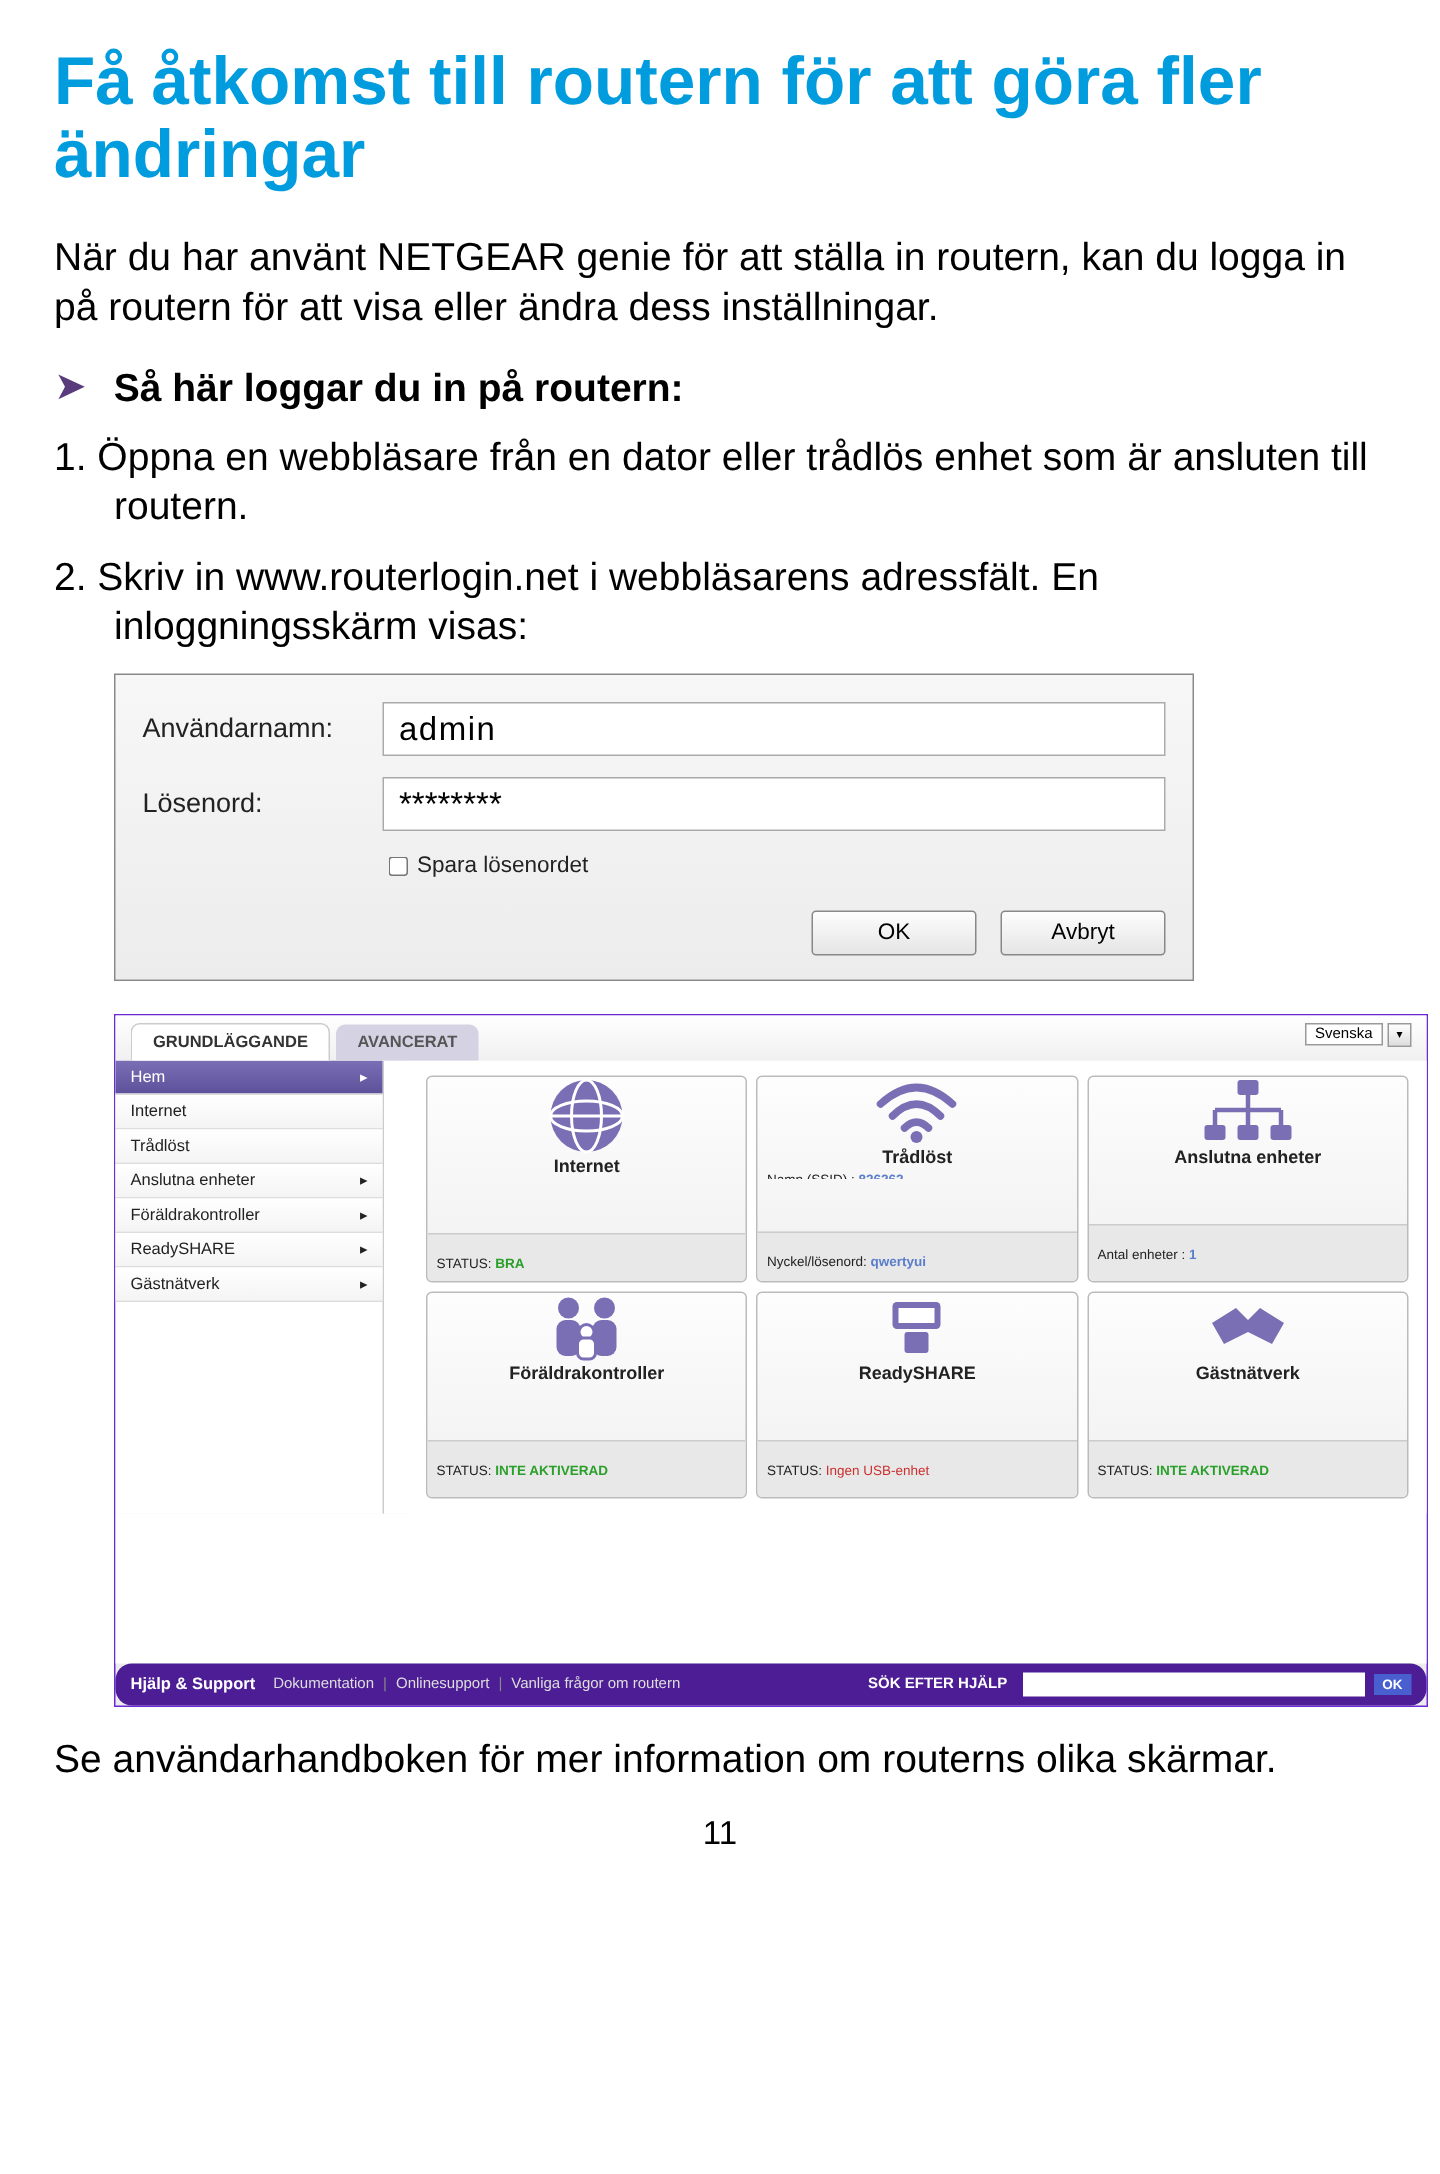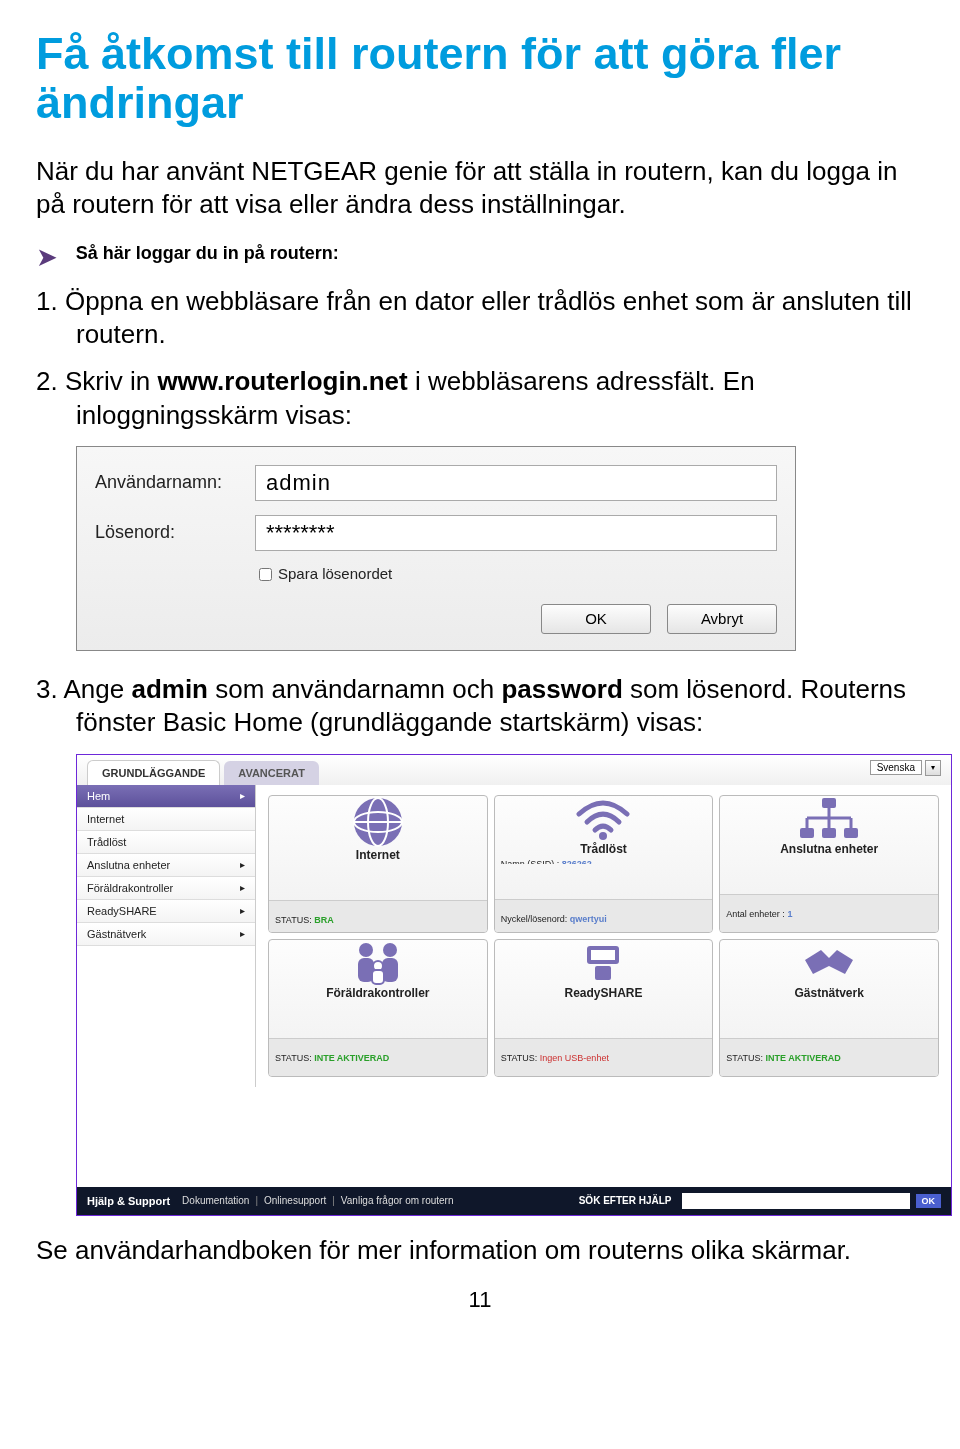--- a/index.html
+++ b/index.html
@@ -32,33 +32,33 @@
   }
   .bullet-arrow {
     color: #5a3b7c;
     font-size: 26px;
     margin-right: 18px;
     line-height: 1.2;
     flex-shrink: 0;
   }
   .bullet-text {
     font-weight: bold;
-    font-size: 18px;
+    font-size: 26px;
     line-height: 1.3;
     color: #000;
   }
   .numbered {
     font-size: 26px;
     line-height: 1.28;
     margin: 0 0 14px 0;
     padding-left: 40px;
     text-indent: -40px;
     color: #000;
   }
-  .bold { font-weight: bold; }
+  .bold { font-weight: normal; }
 
   
   .login-box {
     margin: 8px 0 22px 40px;
     width: 720px;
     border: 1px solid #888;
     background: linear-gradient(#f7f7f7,#ececec);
     padding: 18px 18px 16px 18px;
     box-sizing: border-box;
   }
@@ -160,20 +160,21 @@
     background: linear-gradient(#fff,#ddd);
     font-size: 8px;
     display: flex;
     align-items: center;
     justify-content: center;
     cursor: pointer;
   }
   .ui-body {
     display: flex;
     background: #fff;
+    gap: 16px;
   }
   .ui-sidebar {
     width: 178px;
     border-right: 1px solid #ccc;
   }
   .side-item {
     display: flex;
     align-items: center;
     justify-content: space-between;
     font-size: 11px;
@@ -246,27 +247,28 @@
   }
   .status-val-good { color: #2aa02a; font-weight: bold; }
   .status-val-blue { color: #5a7ecb; font-weight: bold; }
   .status-val-red { color: #cc3030; }
 
   .ui-gap {
     height: 100px;
     background: #fff;
   }
   .ui-footer {
-    background: #0f172a;
+    background: #4c1d95;
     color: #fff;
     display: flex;
     align-items: center;
     padding: 6px 10px;
     font-size: 10px;
     gap: 6px;
+    border-radius: 11px;
   }
   .uf-left { font-weight: bold; font-size: 11px; margin-right: 6px; }
   .uf-link { color: #ddd; }
   .uf-sep { color: #888; }
   .uf-spacer { flex: 1; }
   .uf-search-label { font-weight: bold; font-size: 10px; margin-right: 4px; padding-left: 24px; }
   .uf-search {
     width: 220px;
     height: 16px;
     background: #fff;
@@ -323,23 +325,20 @@
     <div class="login-check-row">
       <input type="checkbox" style="">
       <span>Spara lösenordet</span>
     </div>
     <div class="login-buttons">
       <button class="login-btn">OK</button>
       <button class="login-btn">Avbryt</button>
     </div>
   </div>
 
-  <p class="numbered">
-    <span>3.   Ange </span><span class="bold">admin</span><span> som användarnamn och </span><span class="bold">password</span><span> som lösenord. Routerns fönster Basic Home (grundläggande startskärm) visas:</span>
-  </p>
 
   <div class="router-ui">
     <div class="ui-tabs">
       <div class="ui-tab active">GRUNDLÄGGANDE</div>
       <div class="ui-tab">AVANCERAT</div>
       <div class="ui-lang">
         <div class="ui-lang-box">Svenska</div>
         <div class="ui-lang-btn">▾</div>
       </div>
     </div>

